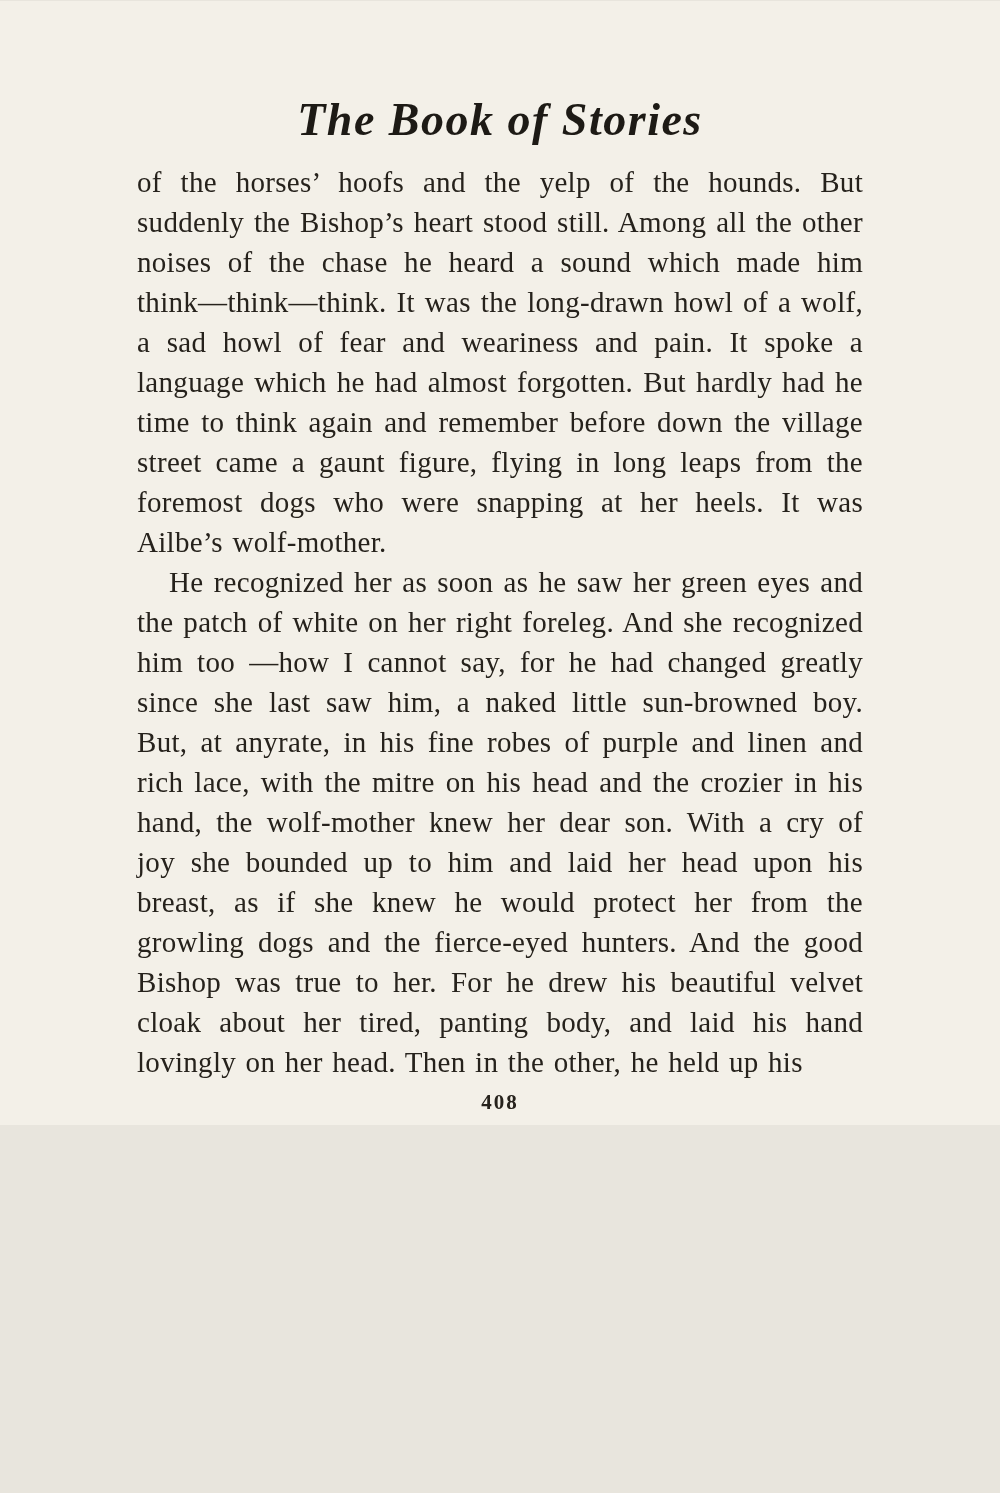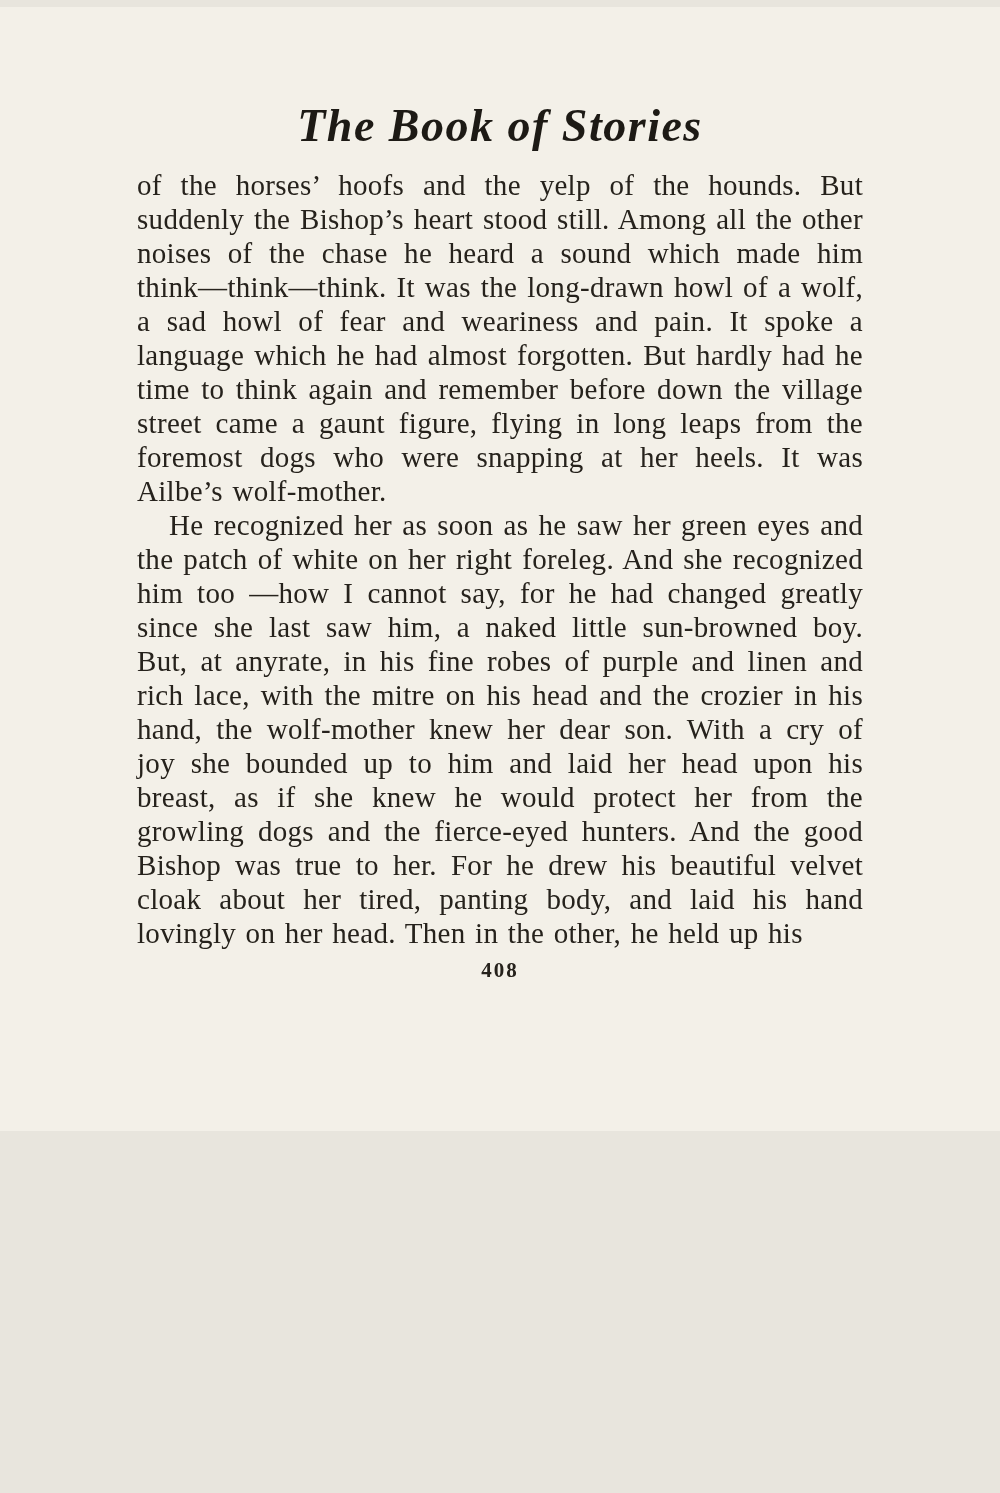--- a/index.html
+++ b/index.html
@@ -7,21 +7,21 @@
     padding: 0;
   }
   body {
     background: #e8e5dd;
     font-family: "Liberation Serif", serif;
   }
   .page {
     position: relative;
     width: 1000px;
     height: 1124px;
-    margin: 7px auto;
+    margin: 1px auto;
     background: #f3f0e8;
     color: #211e19;
     overflow: hidden;
     box-sizing: border-box;
   }
   .running-header {
     margin: 0;
     padding-top: 92px;
     text-align: center;
     font-style: italic;
@@ -30,21 +30,21 @@
     letter-spacing: 1.5px;
     color: #1d1a15;
   }
   .text-block {
     width: 726px;
     margin: 16px auto 0 auto;
   }
   .para {
     margin: 0;
     font-size: 29px;
-    line-height: 34px;
+    line-height: 40px;
     text-align: justify;
     letter-spacing: 0.3px;
     word-spacing: 2px;
     color: #26221c;
   }
   .para.continuation {
     text-indent: 0;
   }
   .para.indented {
     text-indent: 32px;

